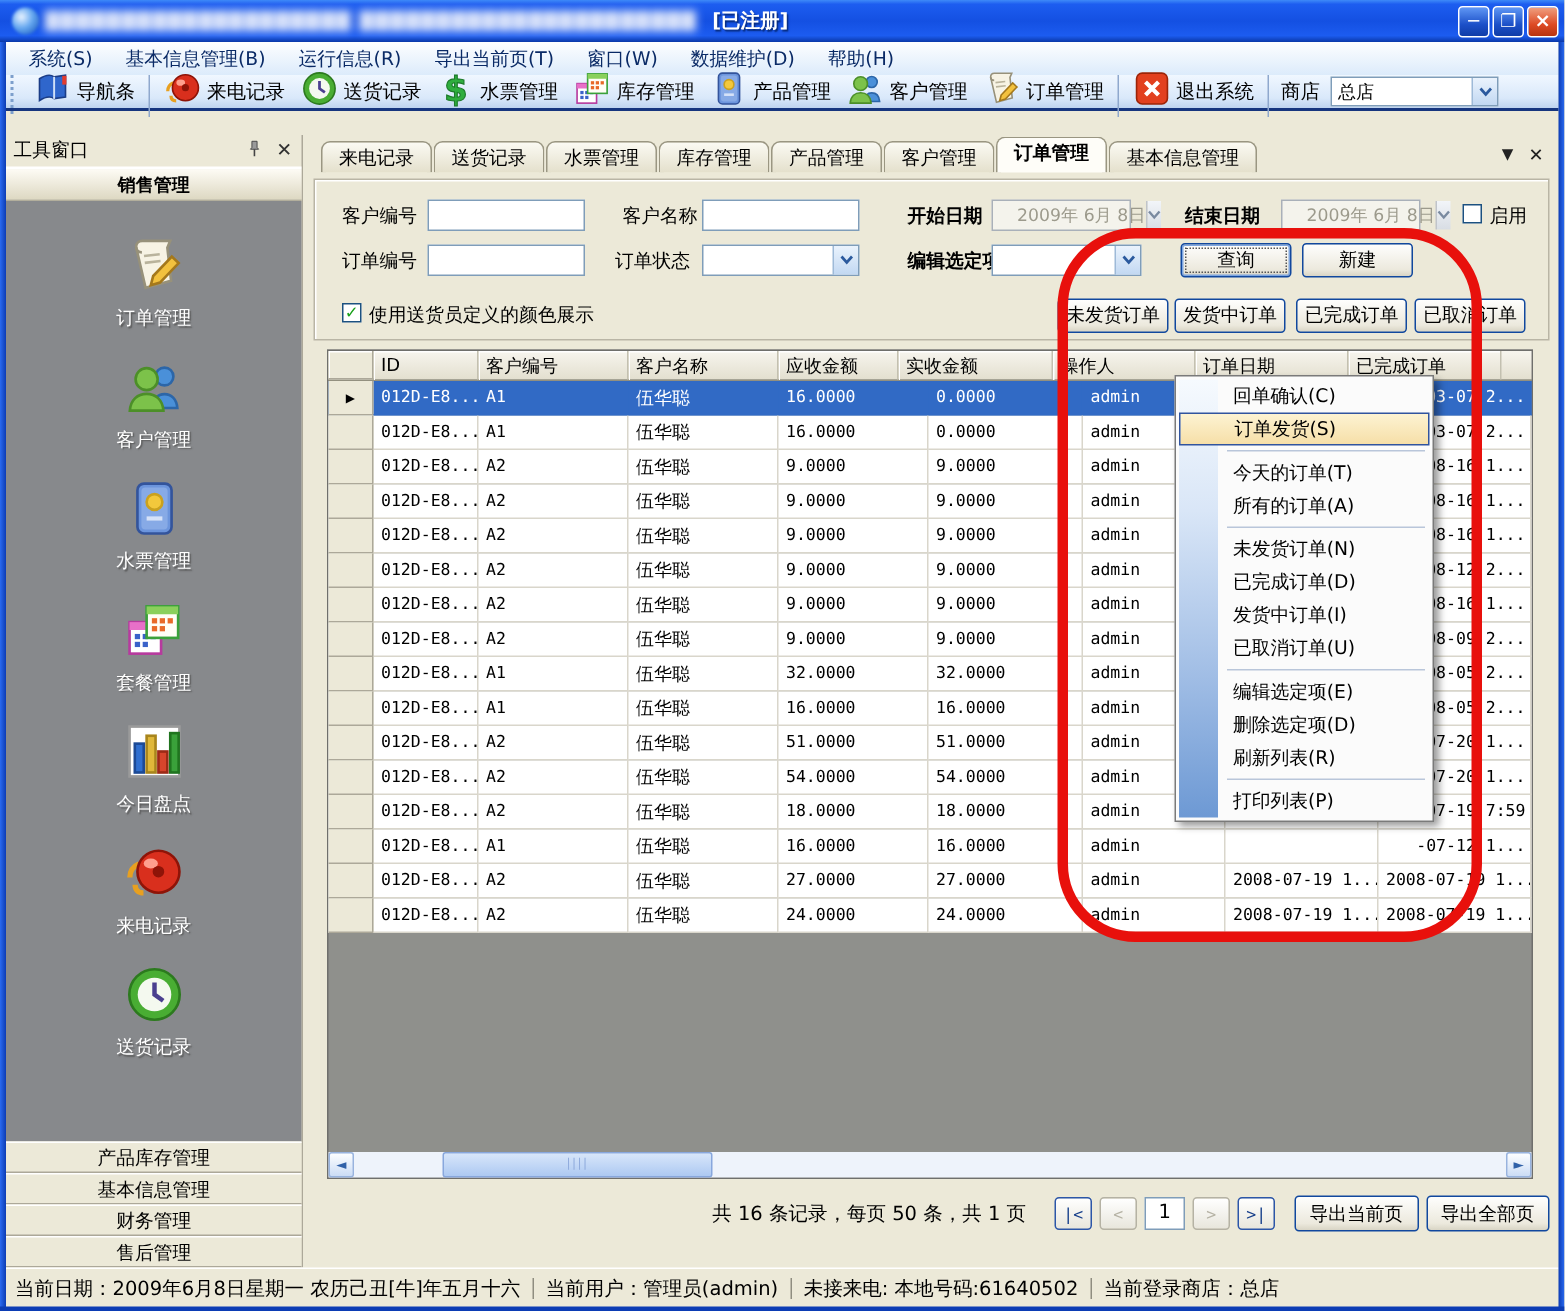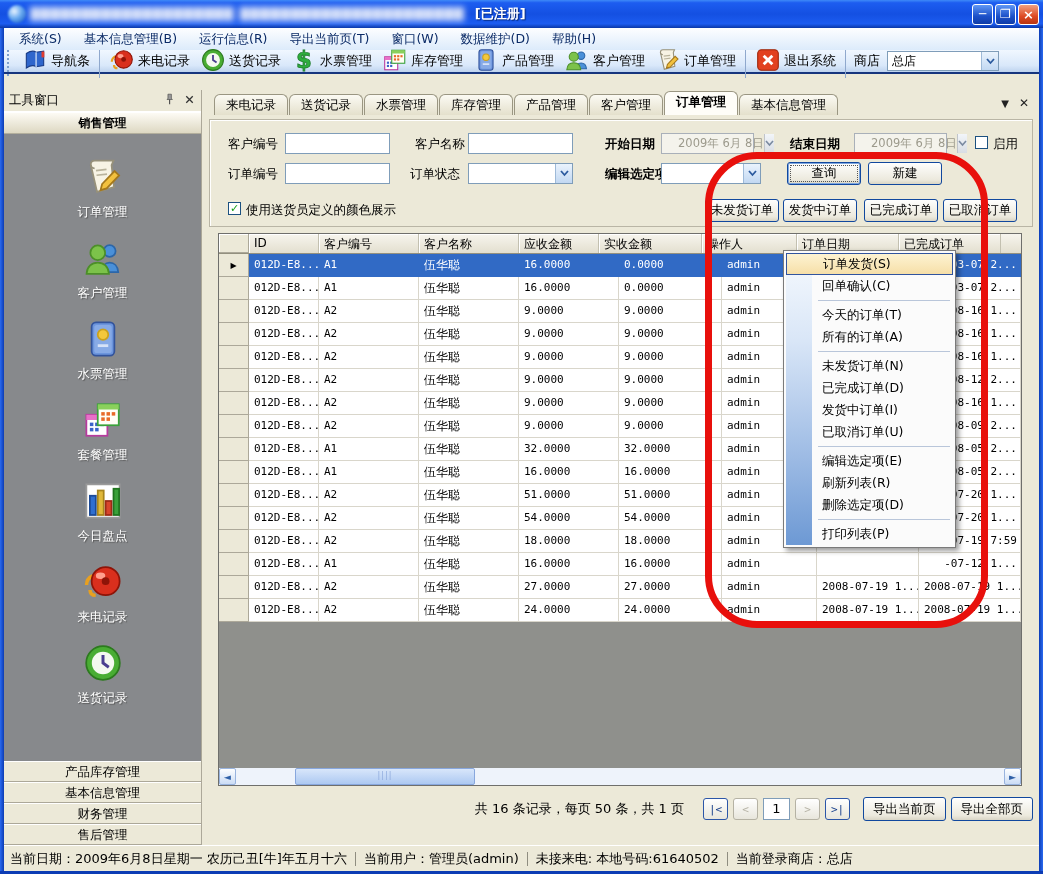--- a/index.html
+++ b/index.html
@@ -665,34 +665,34 @@
     <span class="st-sep"></span>
     <span>当前用户：管理员(admin)</span>
     <span class="st-sep"></span>
     <span>未接来电: 本地号码:61640502</span>
     <span class="st-sep"></span>
     <span>当前登录商店：总店</span>
   </div>
 
 <div class="ctxmenu" id="ctxmenu">
   <div class="ctx-strip"></div>
-<div class="ctx-item hi">订单发货(S)</div>
-    <div class="ctx-item">回单确认(C)</div>
+<div class="ctx-item">回单确认(C)</div>
+    <div class="ctx-item hi">订单发货(S)</div>
     <div class="ctx-div"></div>
     <div class="ctx-item">今天的订单(T)</div>
     <div class="ctx-item">所有的订单(A)</div>
     <div class="ctx-div"></div>
     <div class="ctx-item">未发货订单(N)</div>
     <div class="ctx-item">已完成订单(D)</div>
     <div class="ctx-item">发货中订单(I)</div>
     <div class="ctx-item">已取消订单(U)</div>
     <div class="ctx-div"></div>
     <div class="ctx-item">编辑选定项(E)</div>
+    <div class="ctx-item">删除选定项(D)</div>
     <div class="ctx-item">刷新列表(R)</div>
-    <div class="ctx-item">删除选定项(D)</div>
     <div class="ctx-div"></div>
     <div class="ctx-item">打印列表(P)</div>
   </div>
 
 <div class="red-annot" id="annot" style="border-color: rgb(232, 16, 12);"></div>
 
 <div class="frame-left"></div>
 <div class="frame-right"></div>
 <div class="frame-bottom"></div>
 

